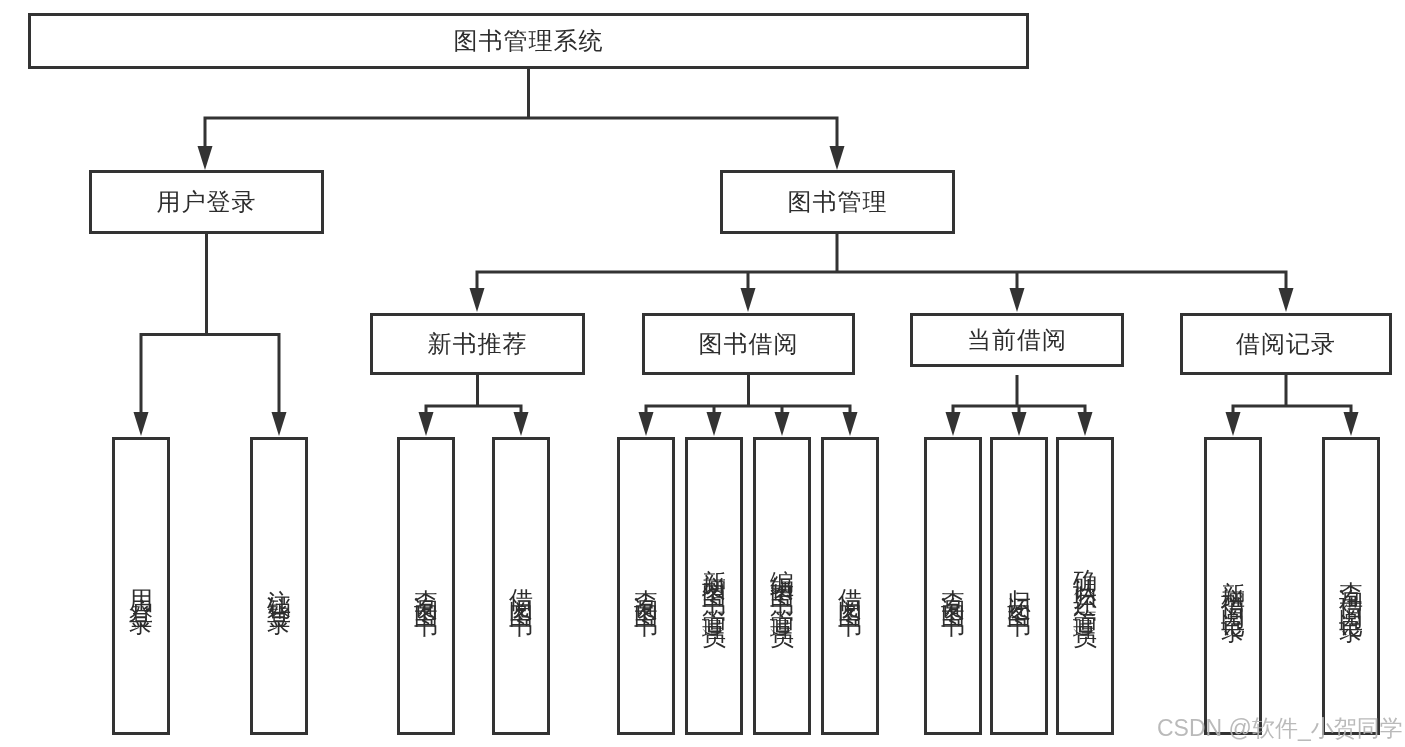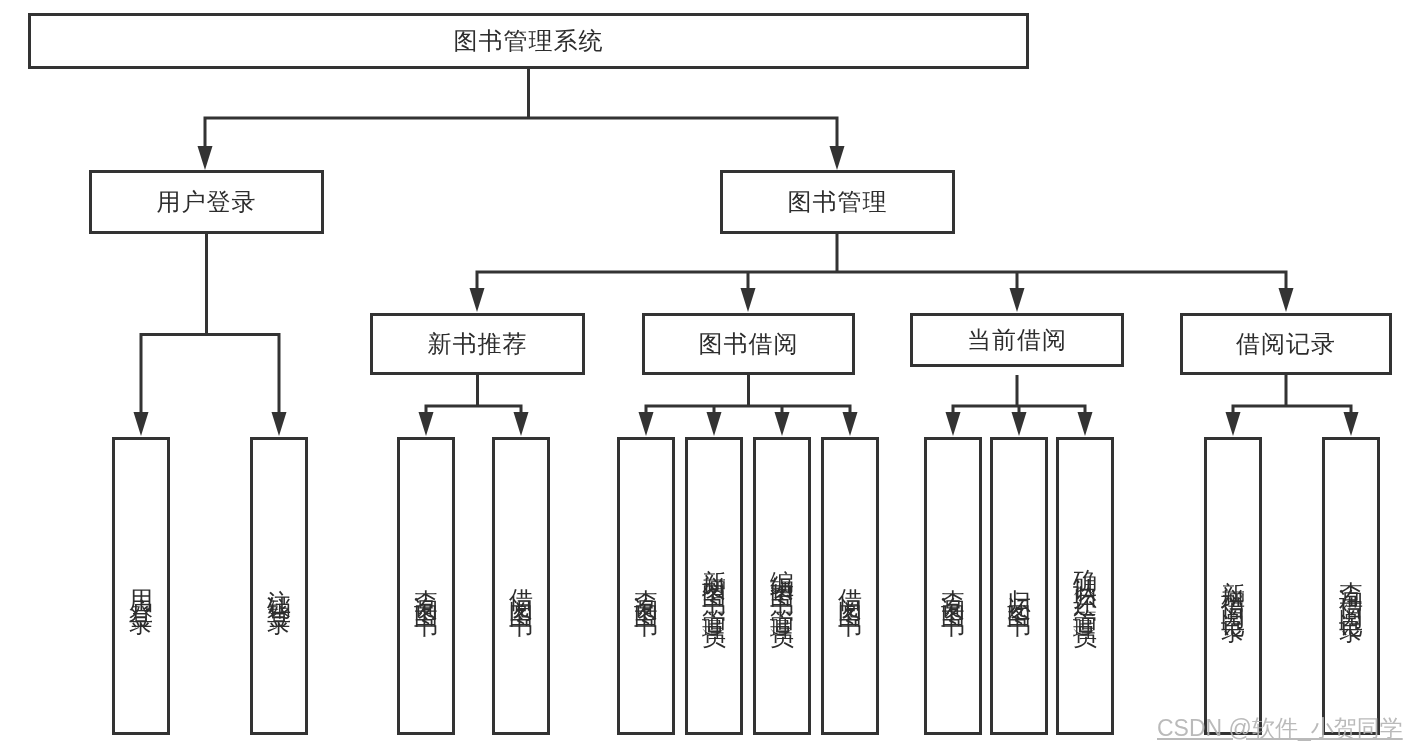--- a/index.html
+++ b/index.html
@@ -20,21 +20,21 @@
     position:absolute;box-sizing:border-box;border:3px solid #333333;background:#ffffff;
     width:58px;height:298px;
     display:flex;align-items:center;justify-content:center;
   }
   .vtext{
     writing-mode:vertical-rl;text-orientation:mixed;
     font-size:24px;line-height:1;letter-spacing:8px;
   }
   .watermark{
     position:absolute;left:1150px;top:713px;
-    font-size:23px;color:#b5b5b5;opacity:.92;white-space:nowrap;z-index:5;text-decoration:underline;
+    font-size:23px;color:#b5b5b5;opacity:.92;white-space:nowrap;z-index:5;
   }
 </style>
 </head>
 <body>
 
 <div class="stage">
 
   <svg class="connectors" viewBox="0 0 1405 747">
 
     <path class="line" d="M521.5 69 V118 M196.5 118 H831.5 M198 118 V150 M830 118 V150"></path>

